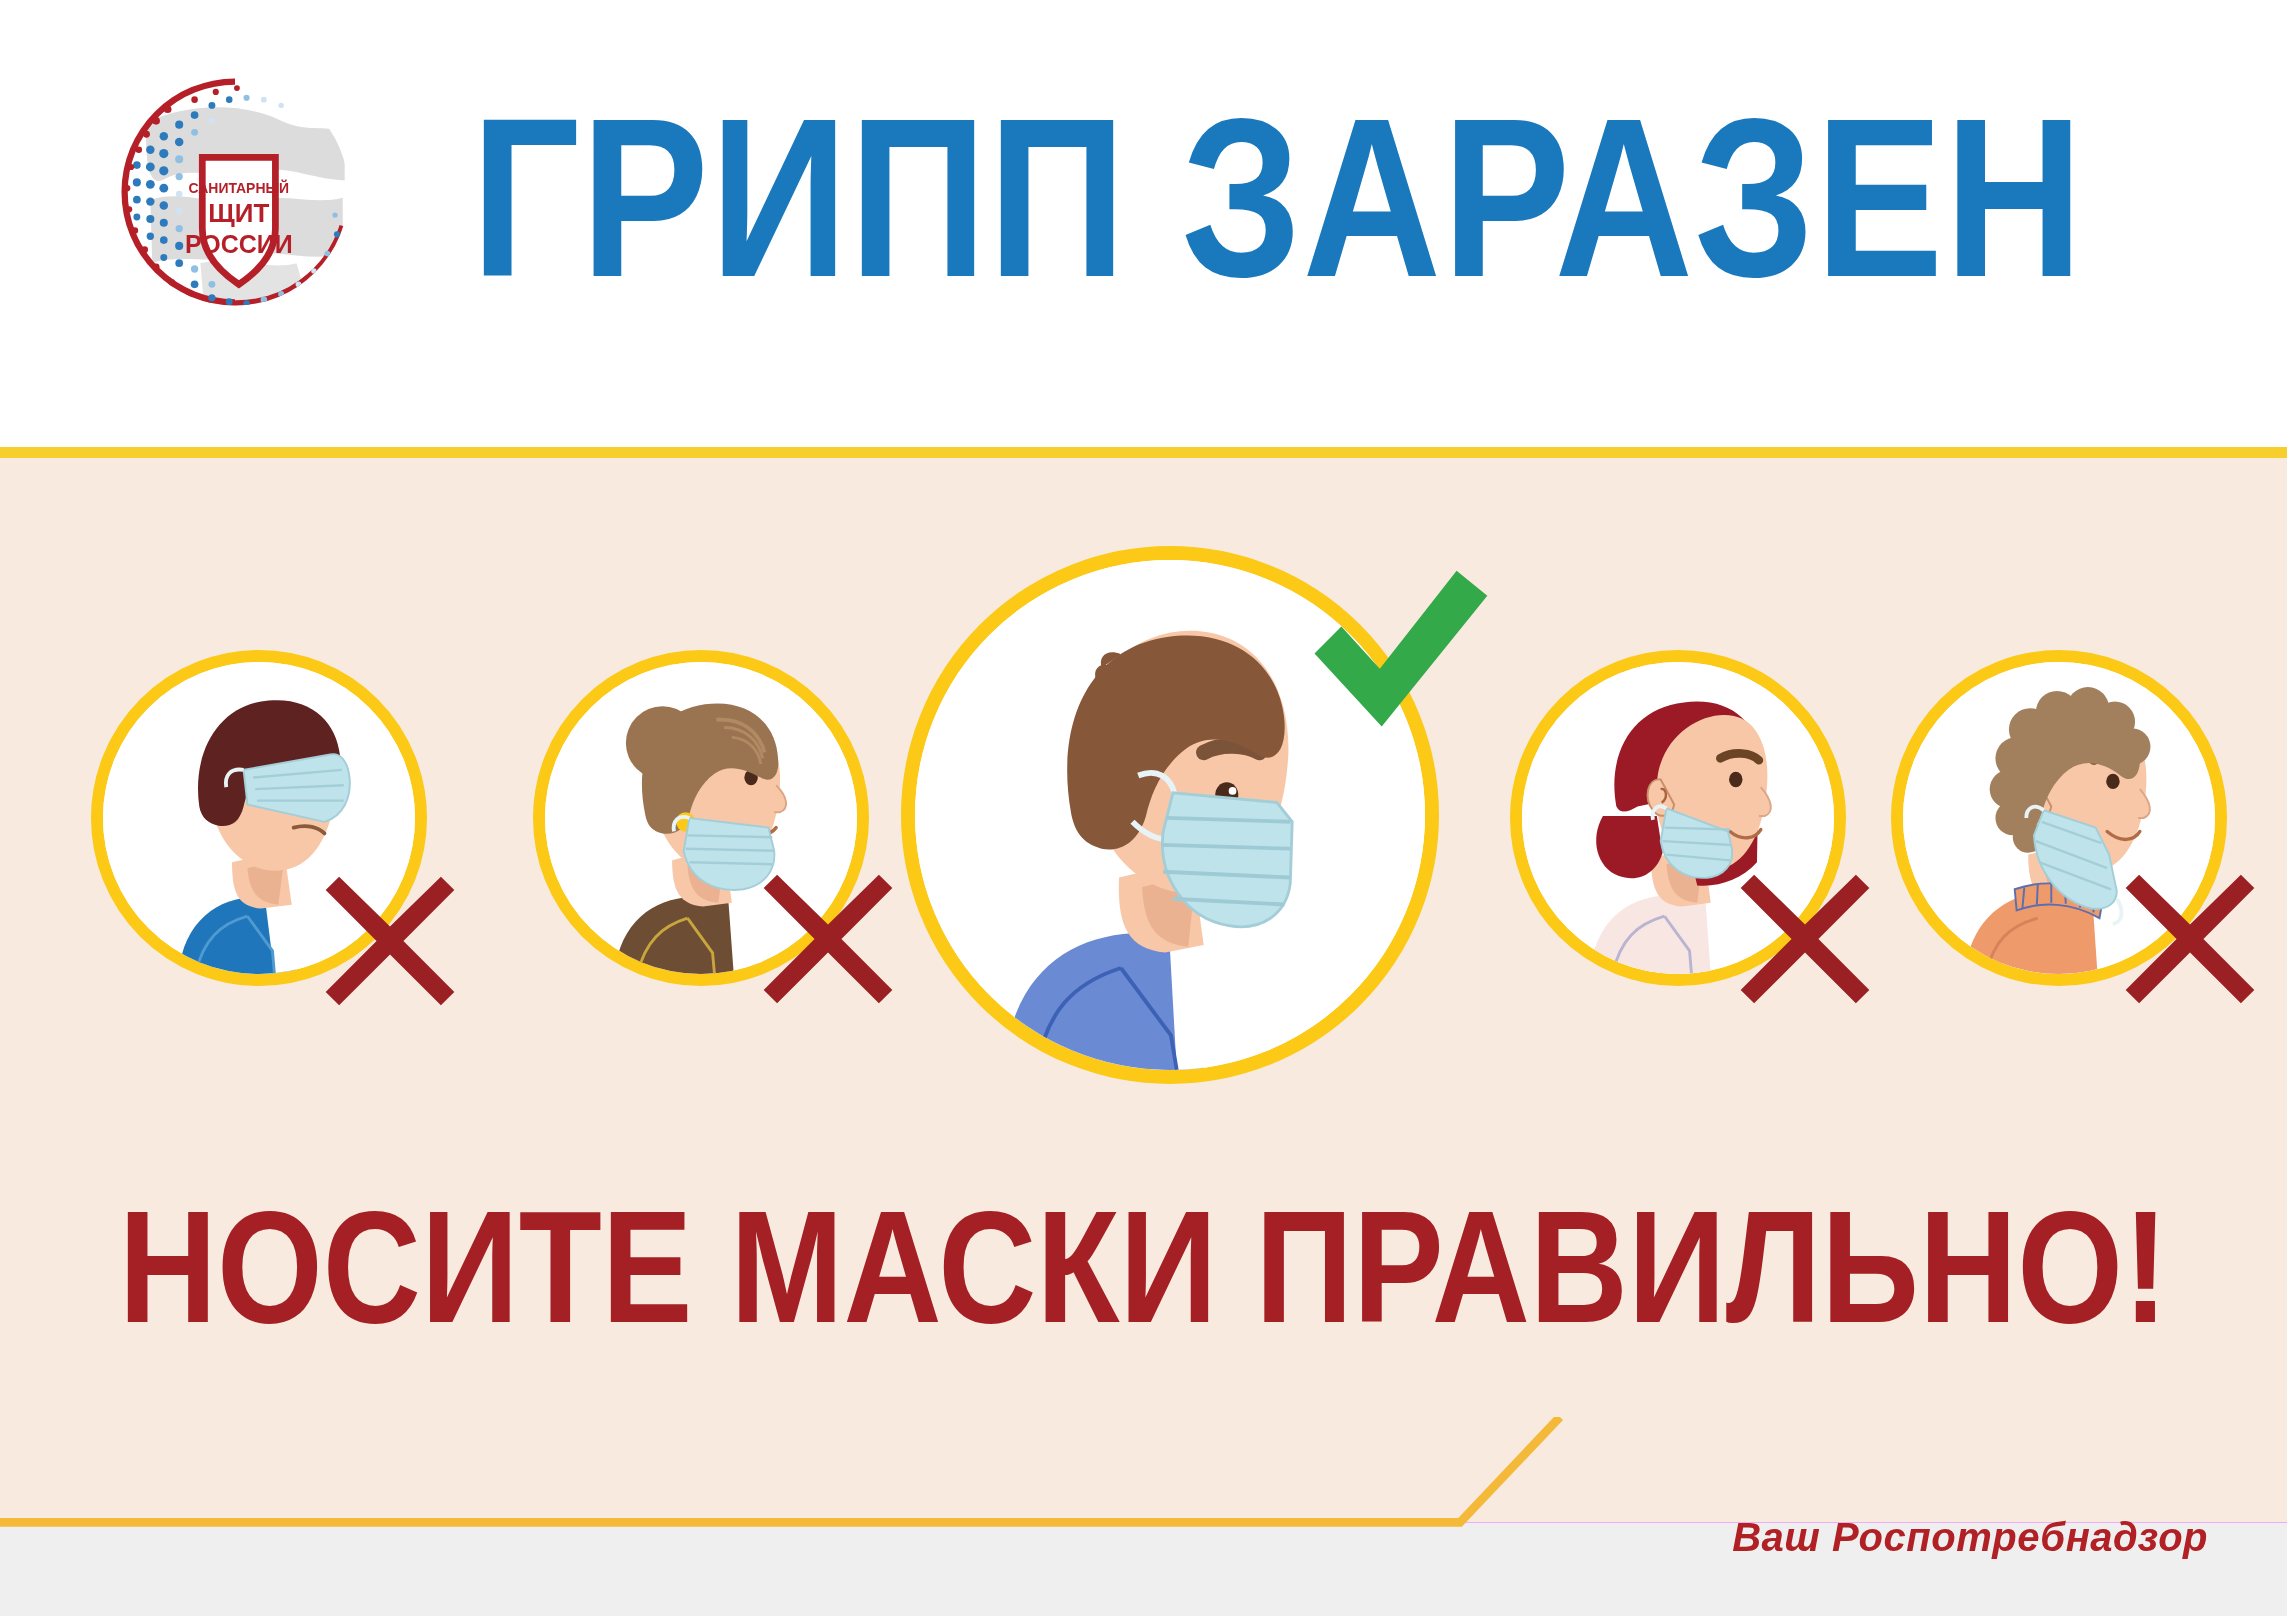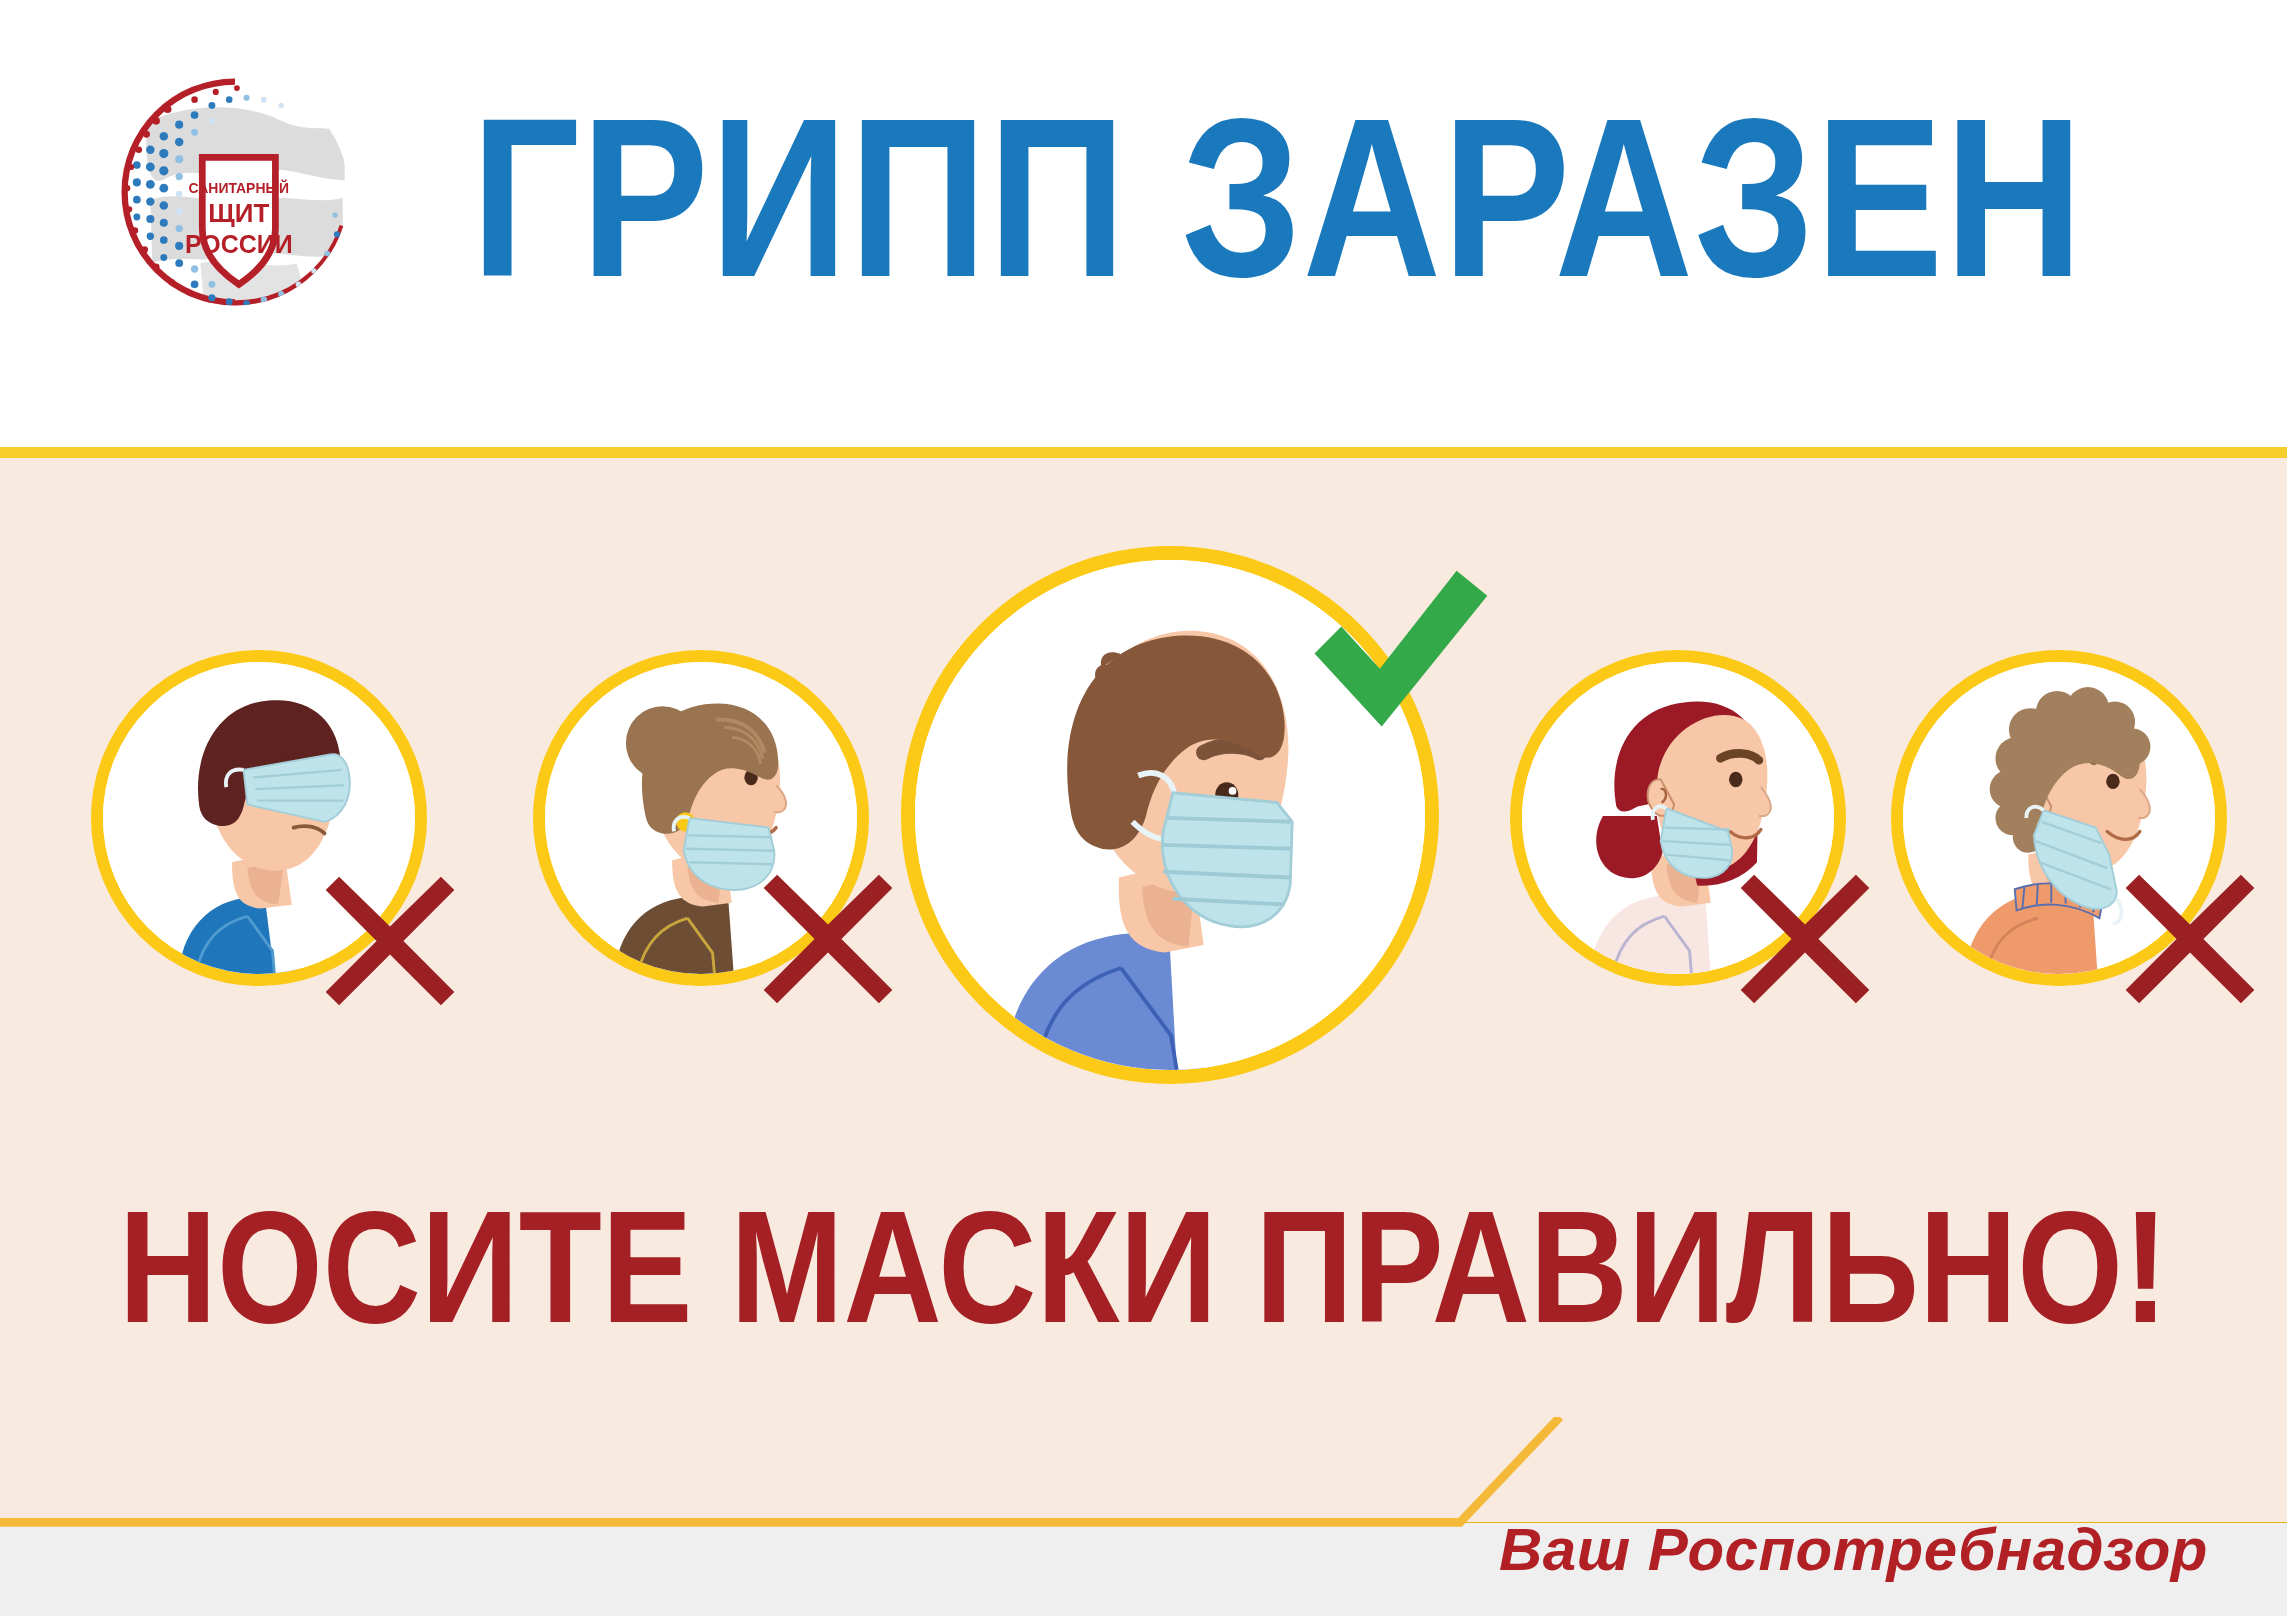--- a/index.html
+++ b/index.html
@@ -3,21 +3,21 @@
 <meta charset="utf-8">
 <style>
   html,body{margin:0;padding:0;}
   body{
     width:2287px;height:1617px;
     background:#ffffff;
     font-family:"Liberation Sans", sans-serif;
     overflow:hidden;
     position:relative;
   }
-  .poster{position:relative;width:2287px;height:1617px;overflow:hidden;background:#eab308;}
+  .poster{position:relative;width:2287px;height:1617px;overflow:hidden;background:#f0abfc;}
 
   
   .header{
     position:absolute;left:0;top:0;width:2287px;height:447px;
     background:#ffffff;
     display:flex;align-items:center;
   }
   .logo-wrap{
     position:absolute;left:108px;top:65px;width:254px;height:254px;
   }
@@ -86,21 +86,21 @@
     position:absolute;left:0;top:1523px;width:2287px;height:94px;
     background:#efefef;
   }
   .footer-shape{
     position:absolute;left:0;top:1417px;width:2287px;height:115px;
     pointer-events:none;
   }
   .footer-text{
     position:absolute;right:79px;top:1515px;
     color:#b02025;
-    font-size:60px;
+    font-size:40px;
     font-weight:bold;
     font-style:italic;
     letter-spacing:0.5px;
     white-space:nowrap;
     font-family:"Liberation Sans", sans-serif;
   }
 </style>
 </head>
 <body>
 

